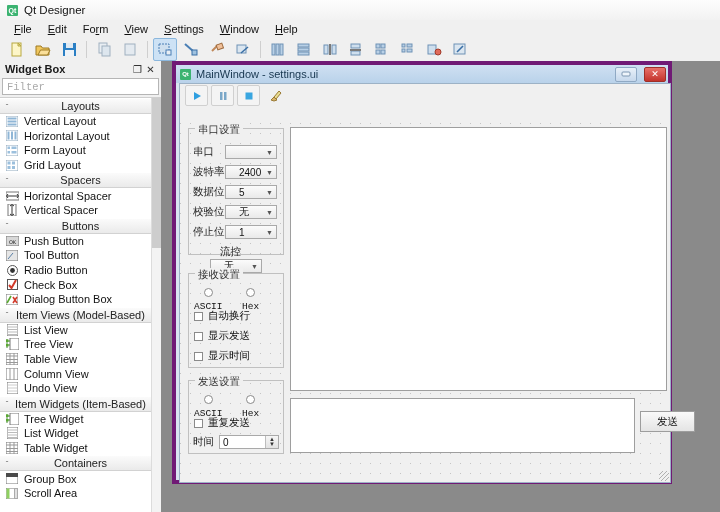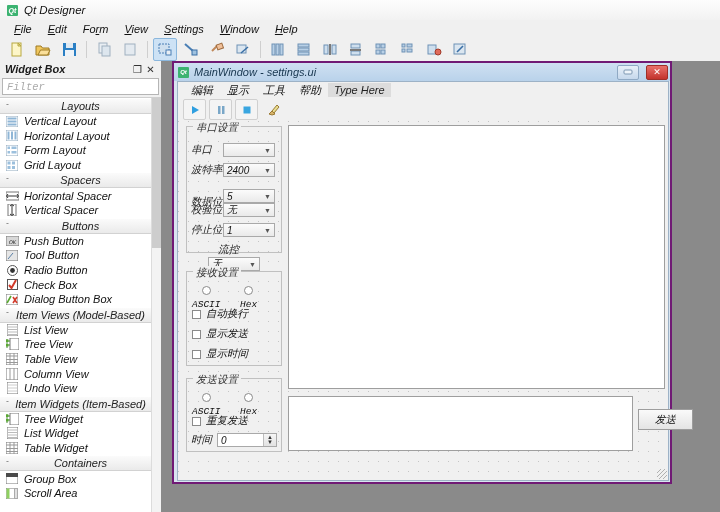--- a/index.html
+++ b/index.html
@@ -2,21 +2,21 @@
 <html><head>
 <meta charset="utf-8">
 <style>
   html,body{margin:0;padding:0;}
   body{
     width:720px;height:512px;overflow:hidden;
     font-family:"Liberation Sans","DejaVu Sans",sans-serif;
     font-size:11px;color:#000;background:#f0f0f0;
     -webkit-font-smoothing:none;
   }
-  #app{position:relative;width:720px;height:512px;background:#f0f0f0;font-style:italic;}
+  #app{position:relative;width:720px;height:512px;background:#f0f0f0;}
 
   
   .titlebar{
     position:absolute;left:0;top:0;width:720px;height:20px;
     background:linear-gradient(180deg,#fdfdfd 0%,#f2f2f2 100%);
     display:flex;align-items:center;gap:6px;padding-left:7px;
     border-bottom:1px solid #e3e3e3;
   }
   .qticon{width:11px;height:11px;background:#3cb371;border-radius:1px;
     display:flex;align-items:center;justify-content:center;
@@ -70,21 +70,21 @@
   .itemrow{height:14.6px;display:flex;align-items:center;padding-left:5px;font-size:11px;color:#111;background:#fff;}
   .itemrow .ic{width:14px;height:12px;margin-right:5px;display:flex;align-items:center;justify-content:center;}
   .scrollcol{position:absolute;right:0;top:0;width:9px;height:100%;background:#f3f3f3;border-left:1px solid #dcdcdc;}
   .scrollthumb{position:absolute;right:0;top:0;width:9px;height:150px;background:#cdcdcd;}
 
   
   .workspace{position:absolute;left:161px;top:61px;width:559px;height:451px;background:#8a8a8a;}
 
   
   .formwin{position:absolute;left:11px;top:0px;width:500px;height:423px;
-    background:#d9e5f0;border:2px solid #701a75;box-sizing:border-box;}
+    background:#d9e5f0;border:4px solid #701a75;box-sizing:border-box;}
   .formtitle{height:18px;background:linear-gradient(180deg,#cfe0f2 0%,#b9d2ea 100%);
     display:flex;align-items:center;padding-left:4px;gap:5px;}
   .formtitle .qticon{width:11px;height:11px;background:#3cb371;font-size:6px;}
   .formtitle .t{font-size:11px;color:#17364f;flex:1;}
   .wbtn{width:20px;height:13px;border:1px solid #8fa9c4;border-radius:2px;
     display:flex;align-items:center;justify-content:center;margin-right:2px;
     background:linear-gradient(180deg,#e8f0f8,#c6d8ec);font-size:9px;color:#27425c;}
   .wbtn.close{background:linear-gradient(180deg,#e8706a,#c3332c);border-color:#9e2f28;color:#fff;font-weight:bold;}
 
   .formbody{position:absolute;left:3px;top:18px;width:492px;height:400px;background:#f0f0f0;
@@ -105,21 +105,21 @@
   }
 
   
   .gbox{position:absolute;border:1px solid #c0c0c0;}
   .gbox > .lg{position:absolute;top:-6px;left:6px;background:#f0f0f0;padding:0 3px;
     font-size:10.5px;color:#333;font-family:"DejaVu Sans",sans-serif;}
   .frow{position:absolute;display:flex;align-items:center;}
   .flabel{font-size:10.5px;color:#222;font-family:"DejaVu Sans",sans-serif;}
   .combo{height:14px;background:linear-gradient(180deg,#fbfbfb,#e9e9e9);
     border:1px solid #a9a9a9;display:flex;align-items:center;
-    padding-left:3px;font-size:10px;color:#111;box-sizing:border-box;}
+    padding-left:13px;font-size:10px;color:#111;box-sizing:border-box;}
   .combo .arrow{margin-left:auto;width:13px;text-align:center;font-size:7px;color:#555;}
   .radio{display:flex;align-items:center;gap:4px;flex-direction:column;}
   .radio .dot{width:9px;height:9px;border:1px solid #8a8a8a;border-radius:50%;background:#fff;box-sizing:border-box;}
   .radio span{font-size:9.5px;font-family:"Liberation Mono","DejaVu Sans Mono",monospace;color:#111;}
   .chk{display:flex;align-items:center;gap:5px;}
   .chk .bx{width:9px;height:9px;border:1px solid #8a8a8a;background:#fff;box-sizing:border-box;}
   .chk span{font-size:10.5px;font-family:"DejaVu Sans",sans-serif;color:#111;}
   .spin{height:14px;background:#fff;border:1px solid #a9a9a9;display:flex;align-items:center;
     padding-left:3px;font-size:10px;color:#111;box-sizing:border-box;}
   .spin .btns{margin-left:auto;width:12px;height:100%;
@@ -553,27 +553,20 @@
         <div class="wbtn">
           <svg width="10" height="6">
               <rect x="1" y="1" width="8" height="4" rx="1" fill="#eef4fa" stroke="#7d97b2"></rect>
             </svg>
         </div>
         <div class="wbtn close">✕</div>
       </div>
 
       <div class="formbody">
 
-        <div class="formmenu">
-          <div class="mi">编辑</div>
-          <div class="mi">显示</div>
-          <div class="mi">工具</div>
-          <div class="mi">帮助</div>
-          <div class="typehere">Type Here</div>
-        </div>
 
         <div class="formtool">
           <div class="ftbtn">
             <svg width="12" height="12">
                 <path d="M3 2 L10 6 L3 10 Z" fill="#2f9fe0"></path>
               </svg>
           </div>
           <div class="ftbtn">
             <svg width="12" height="12">
                 <rect x="3" y="2" width="2.5" height="8" fill="#7aa7c8"></rect>
@@ -606,21 +599,21 @@
             </span>
           </div>
           <div class="frow" style="left:13px;top:42px;width:86px;">
             <span class="flabel" style="width:32px;">波特率</span>
             <span class="combo" style="width:52px;">
               <span>2400</span>
               <span class="arrow">▼</span>
             </span>
           </div>
           <div class="frow" style="left:13px;top:62px;width:86px;">
-            <span class="flabel" style="width:32px;margin-top:12px;">数据位</span>
+            <span class="flabel" style="width:32px;">数据位</span>
             <span class="combo" style="width:52px;">
               <span>5</span>
               <span class="arrow">▼</span>
             </span>
           </div>
           <div class="frow" style="left:13px;top:82px;width:86px;">
             <span class="flabel" style="width:32px;">校验位</span>
             <span class="combo" style="width:52px;">
               <span>无</span>
               <span class="arrow">▼</span>

